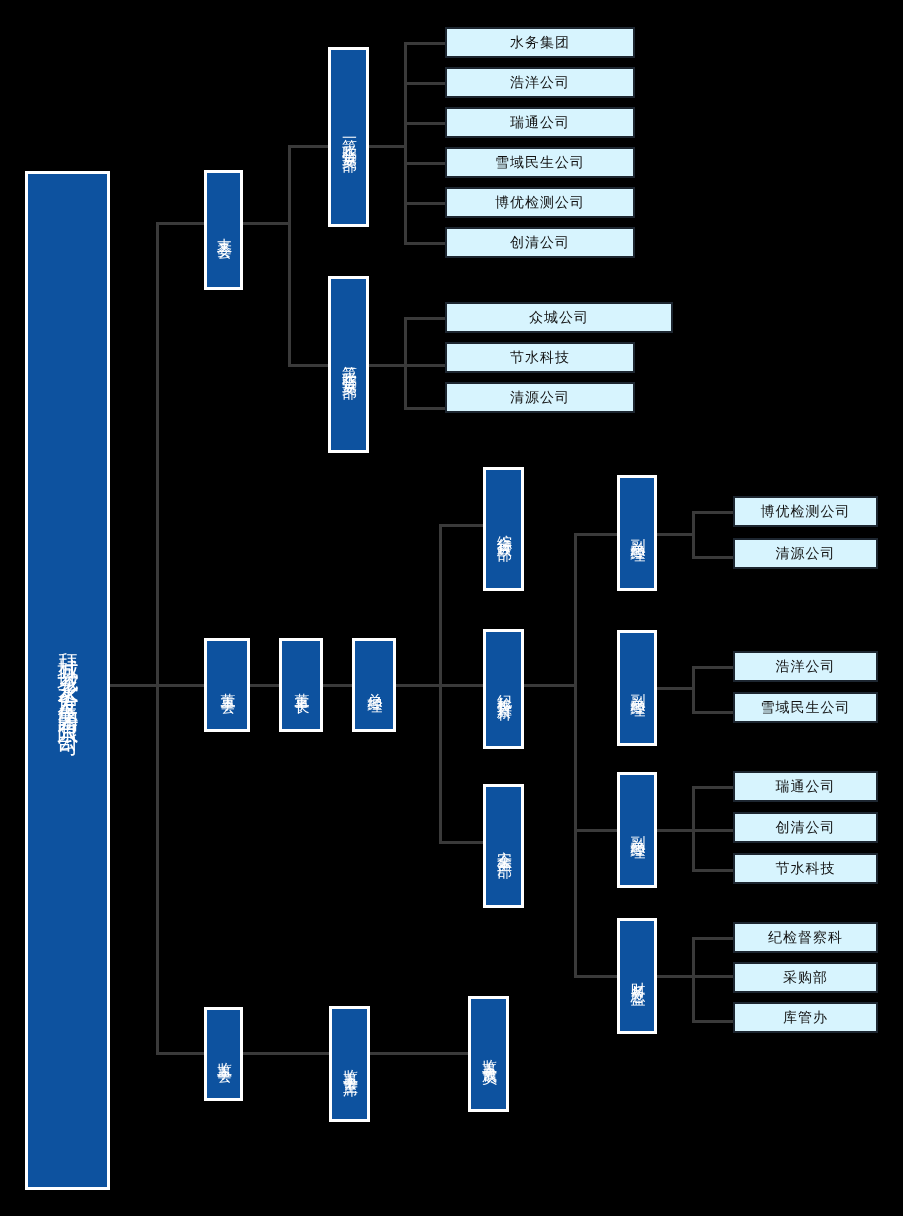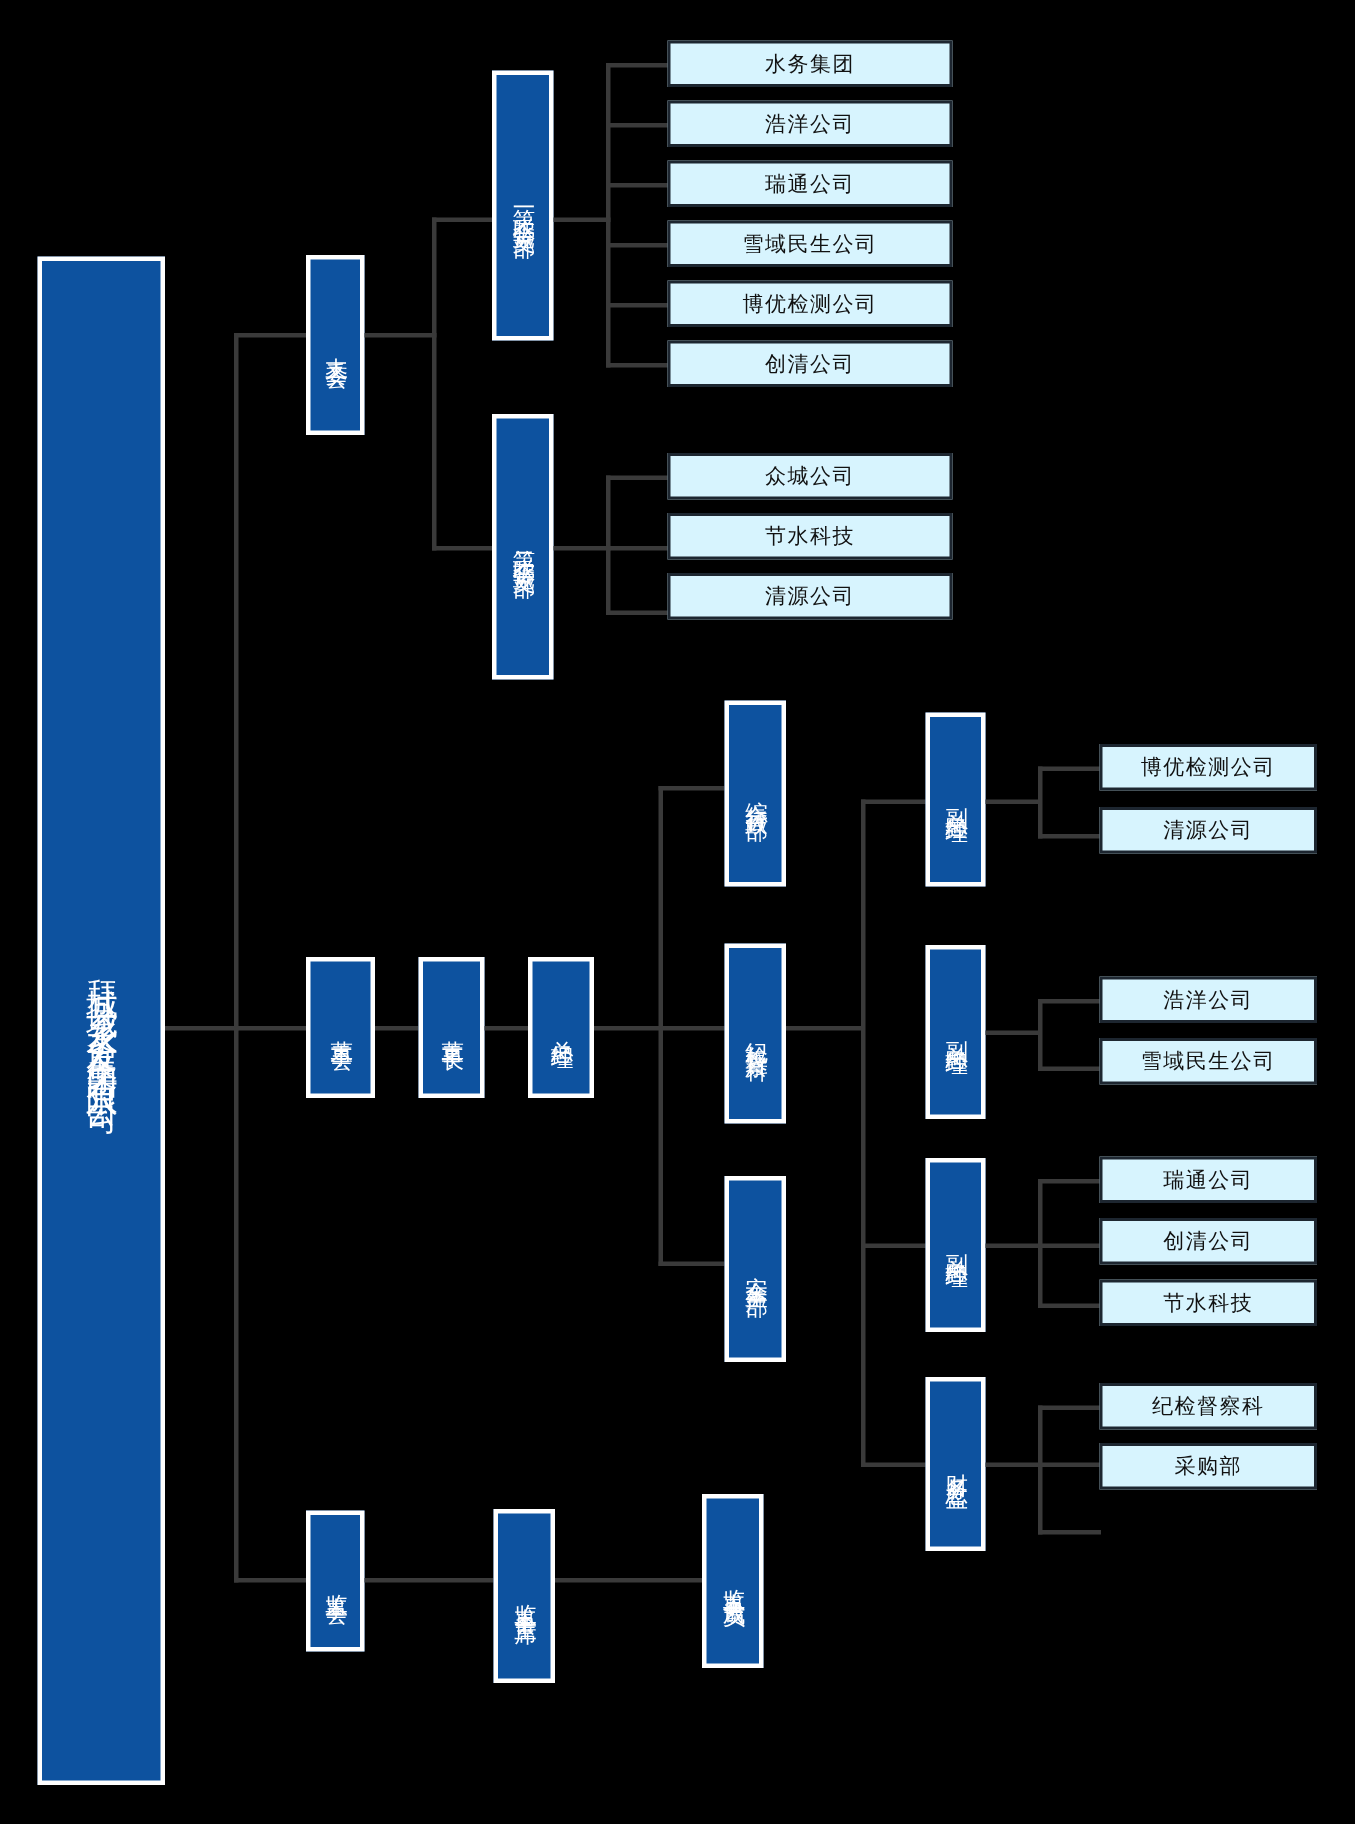--- a/index.html
+++ b/index.html
@@ -135,21 +135,21 @@
     <span class="label">第二联合党支部</span>
   </div>
 
   <div class="line" style="left:369px; top:364px; width:38px; height:3px;"></div>
   <div class="line" style="left:404px; top:317px; width:3px; height:93px;"></div>
 
   <div class="line" style="left:404px; top:317px; width:42px; height:3px;"></div>
   <div class="line" style="left:404px; top:364px; width:42px; height:3px;"></div>
   <div class="line" style="left:404px; top:407px; width:42px; height:3px;"></div>
 
-  <div class="node light" style="left:445px; top:302px; width:190px; height:31px;font-family:Liberation Mono, monospace;">
+  <div class="node light" style="left:445px; top:302px; width:228px; height:31px;font-family:Liberation Mono, monospace;">
     <span>众城公司</span>
   </div>
   <div class="node light" style="left:445px; top:342px; width:190px; height:31px;">
     <span>节水科技</span>
   </div>
   <div class="node light" style="left:445px; top:382px; width:190px; height:31px;">
     <span>清源公司</span>
   </div>
 
   <div class="node blue" style="left:204px; top:638px; width:46px; height:94px;">
@@ -245,20 +245,23 @@
   <div class="line" style="left:692px; top:937px; width:42px; height:3px;"></div>
   <div class="line" style="left:692px; top:975px; width:42px; height:3px;"></div>
   <div class="line" style="left:692px; top:1020px; width:42px; height:3px;"></div>
 
   <div class="node light" style="left:733px; top:922px; width:145px; height:31px;">
     <span>纪检督察科</span>
   </div>
   <div class="node light" style="left:733px; top:962px; width:145px; height:31px;">
     <span>采购部</span>
   </div>
+  <div class="node light" style="left:733px; top:1002px; width:145px; height:31px;">
+    <span>库管办</span>
+  </div>
 
   <div class="node blue" style="left:204px; top:1007px; width:39px; height:94px;">
     <span class="label">监事会</span>
   </div>
   <div class="line" style="left:243px; top:1052px; width:86px; height:3px;"></div>
 
   <div class="node blue" style="left:329px; top:1006px; width:41px; height:116px;">
     <span class="label">监事会主席</span>
   </div>
   <div class="line" style="left:370px; top:1052px; width:98px; height:3px;"></div>

